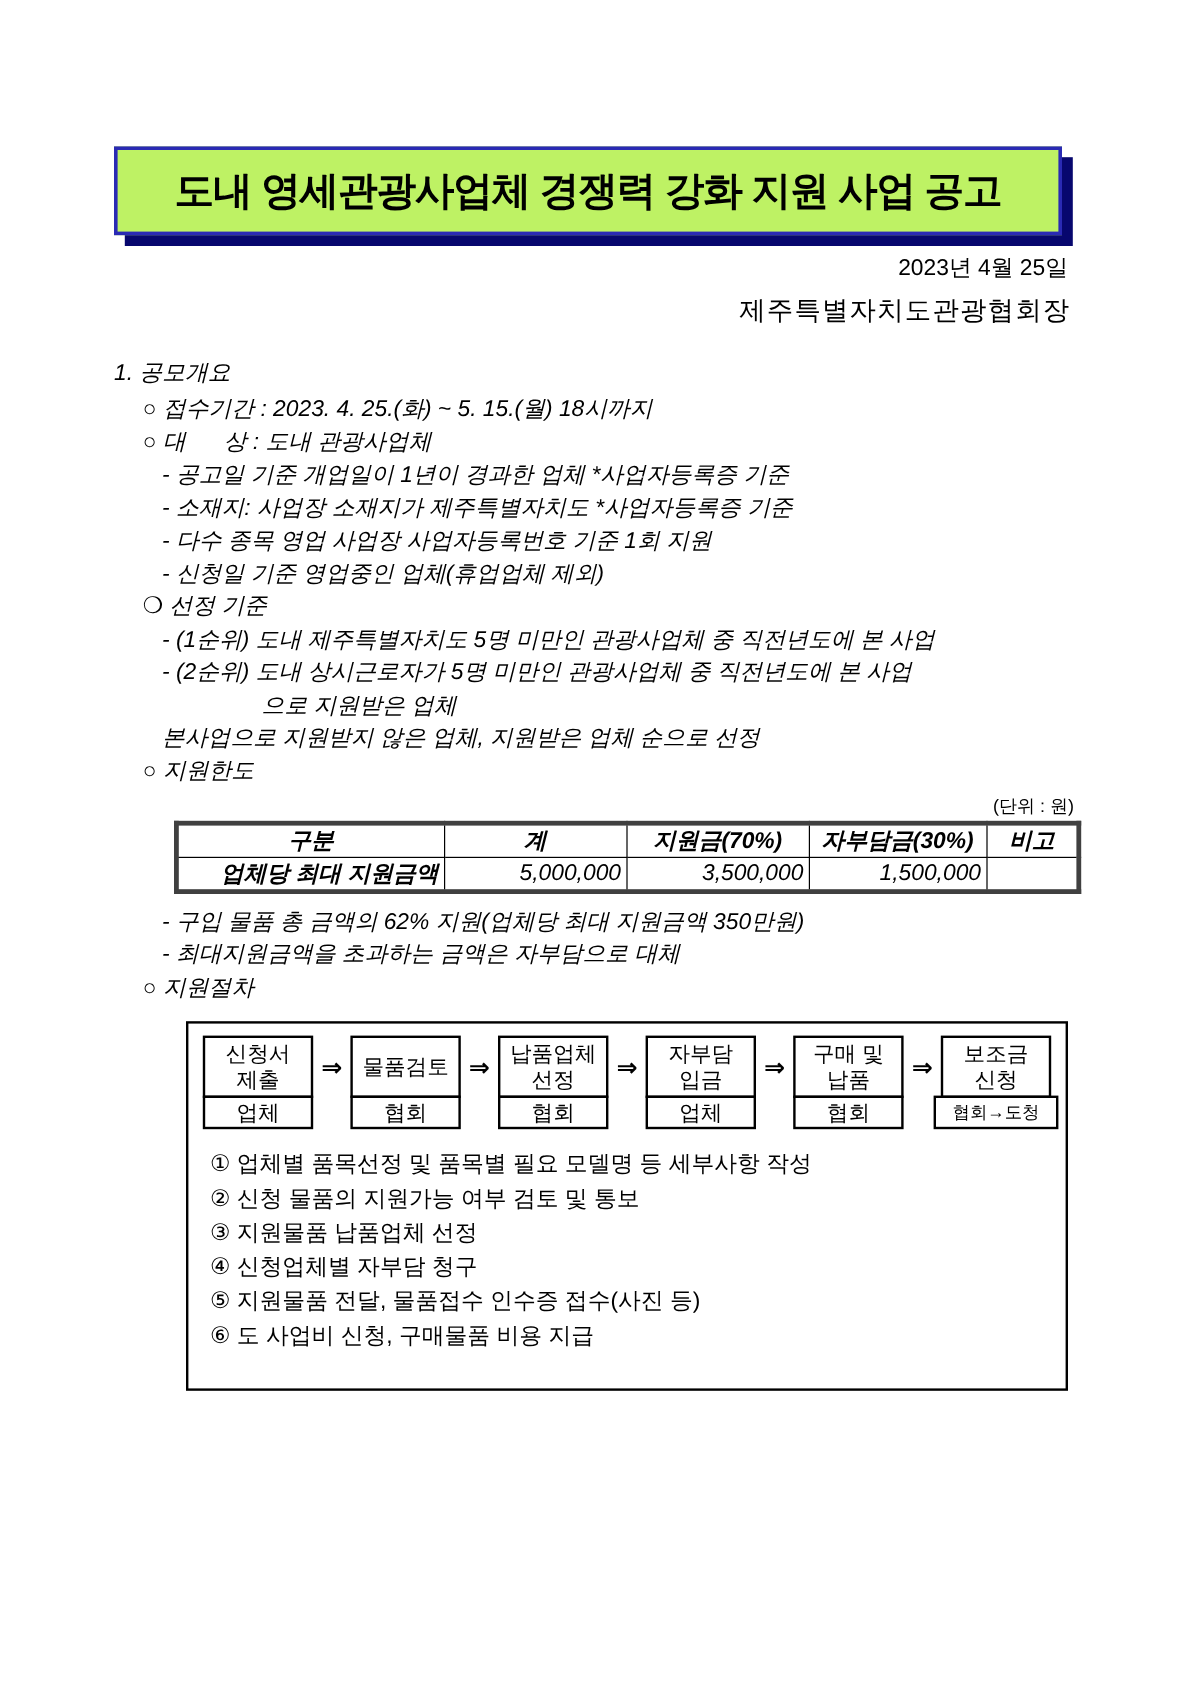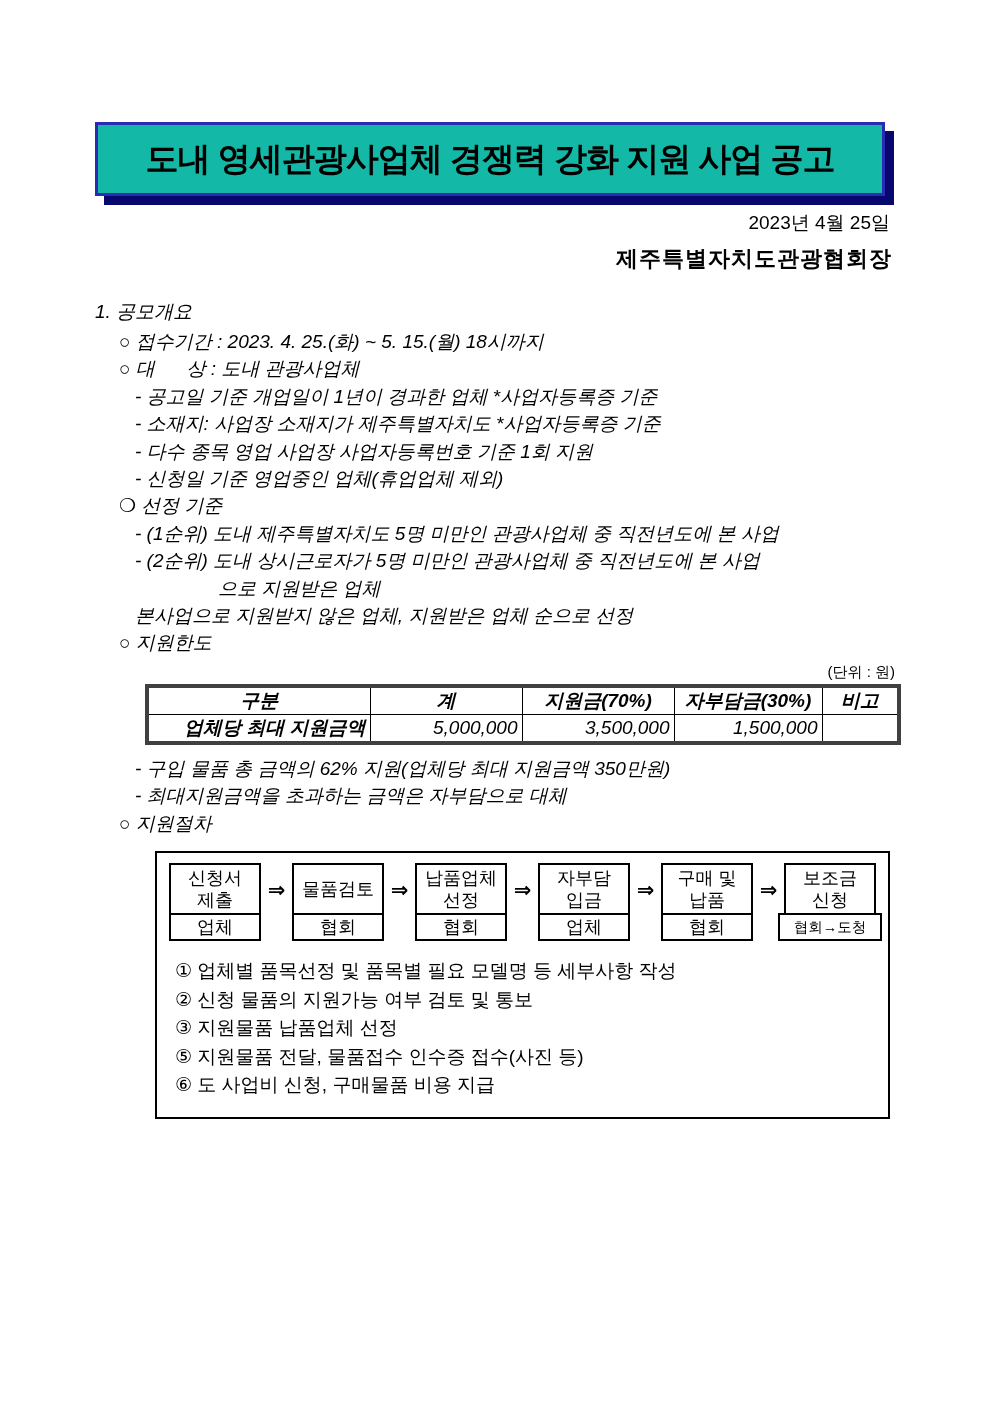--- a/index.html
+++ b/index.html
@@ -7,38 +7,38 @@
   body {
     width: 992px; height: 1403px;
     font-family: "Liberation Sans", "DejaVu Sans", sans-serif;
     color: #000; font-size: 19px; position: relative; overflow: hidden;
   }
   .page { position: absolute; inset: 0; }
 
   
   .title-box {
     margin: 122px 0 0 95px; width: 790px; height: 74px;
-    border: 3px solid #2A2AB4; background: #14b8a6;
+    border: 3px solid #2A2AB4; background: #bef264;
     box-shadow: 9px 9px 0 0 #07076E;
     display: flex; align-items: center; justify-content: center;
   }
   .title-box h1 {
     font-size: 33px; font-weight: bold; letter-spacing: -1px; white-space: nowrap;
   }
 
   
   .intro {
     margin: 22px 100px 0 110px; line-height: 27px; text-align: justify;
     white-space: pre-wrap;
   }
 
   .date-line { margin: 14px 102px 0 0; text-align: right; }
   .signer-line {
     margin: 8px 100px 0 0; text-align: right;
-    font-size: 22px; font-weight: bold; letter-spacing: 1px;
+    font-size: 22px; font-weight: normal; letter-spacing: 1px;
   }
 
   
   .section { margin: 24px 0 0 95px; width: 810px; font-style: italic; }
   .sec-heading { line-height: 28px; margin-bottom: 2px; }
   .line { line-height: 27.4px; white-space: pre-wrap; }
   .ind-a  { padding-left: 24px;  }
   .ind-b  { padding-left: 40px;  }
   .ind-c  { padding-left: 123px; }
   .ind-x  { padding-left: 12px;  }
@@ -54,21 +54,21 @@
   table.support th, table.support td {
     border: 1px solid #000; height: 28px; font-size: 19px; padding: 0 4px;
   }
   table.support th { font-weight: bold; text-align: center; }
   td.cat { font-weight: bold; text-align: right; }
   td.num { text-align: right; padding-right: 14px; }
   .post-table { margin-top: 10px; }
 
   
   .proc-box {
-    margin: 14px 0 0 155px; width: 735px; height: 268px;
+    margin: 14px 0 0 155px; width: 735px; height: 308px;
     border: 2px solid #000; padding: 10px 12px 0 12px;
   }
   .flow-row { display: flex; align-items: flex-start; justify-content: center; }
   .step { width: 92px; flex: none; }
   .step-top {
     border: 2px solid #000; height: 52px;
     display: flex; align-items: center; justify-content: center;
     text-align: center; white-space: pre-line; font-size: 18px; line-height: 22px;
   }
   .step-bottom {
@@ -189,18 +189,19 @@
 신청</div>
         <div class="step-bottom wide">협회→도청</div>
       </div>
 
     </div>
 
     <div class="proc-notes">
       <div class="note">① 업체별 품목선정 및 품목별 필요 모델명 등 세부사항 작성</div>
       <div class="note">② 신청 물품의 지원가능 여부 검토 및 통보</div>
       <div class="note">③ 지원물품 납품업체 선정</div>
+      <div class="note">④ 신청업체별 자부담 청구</div>
       <div class="note">⑤ 지원물품 전달, 물품접수 인수증 접수(사진 등)</div>
       <div class="note">⑥ 도 사업비 신청, 구매물품 비용 지급</div>
     </div>
   </div>
 
 </div>
 
 </body></html>

